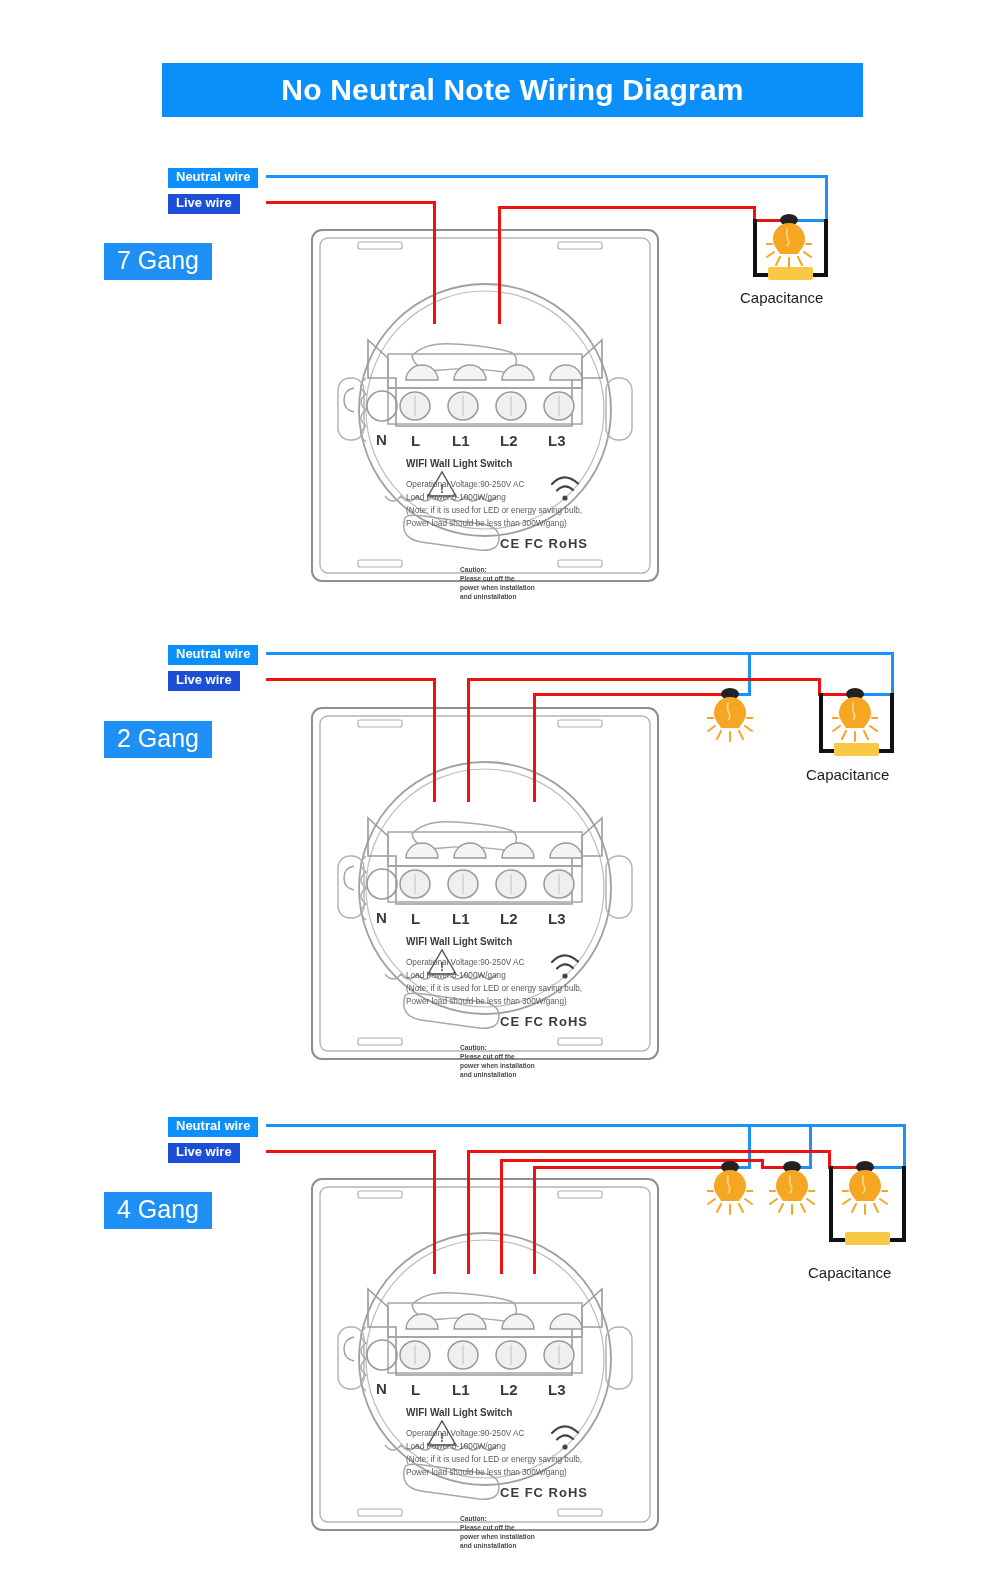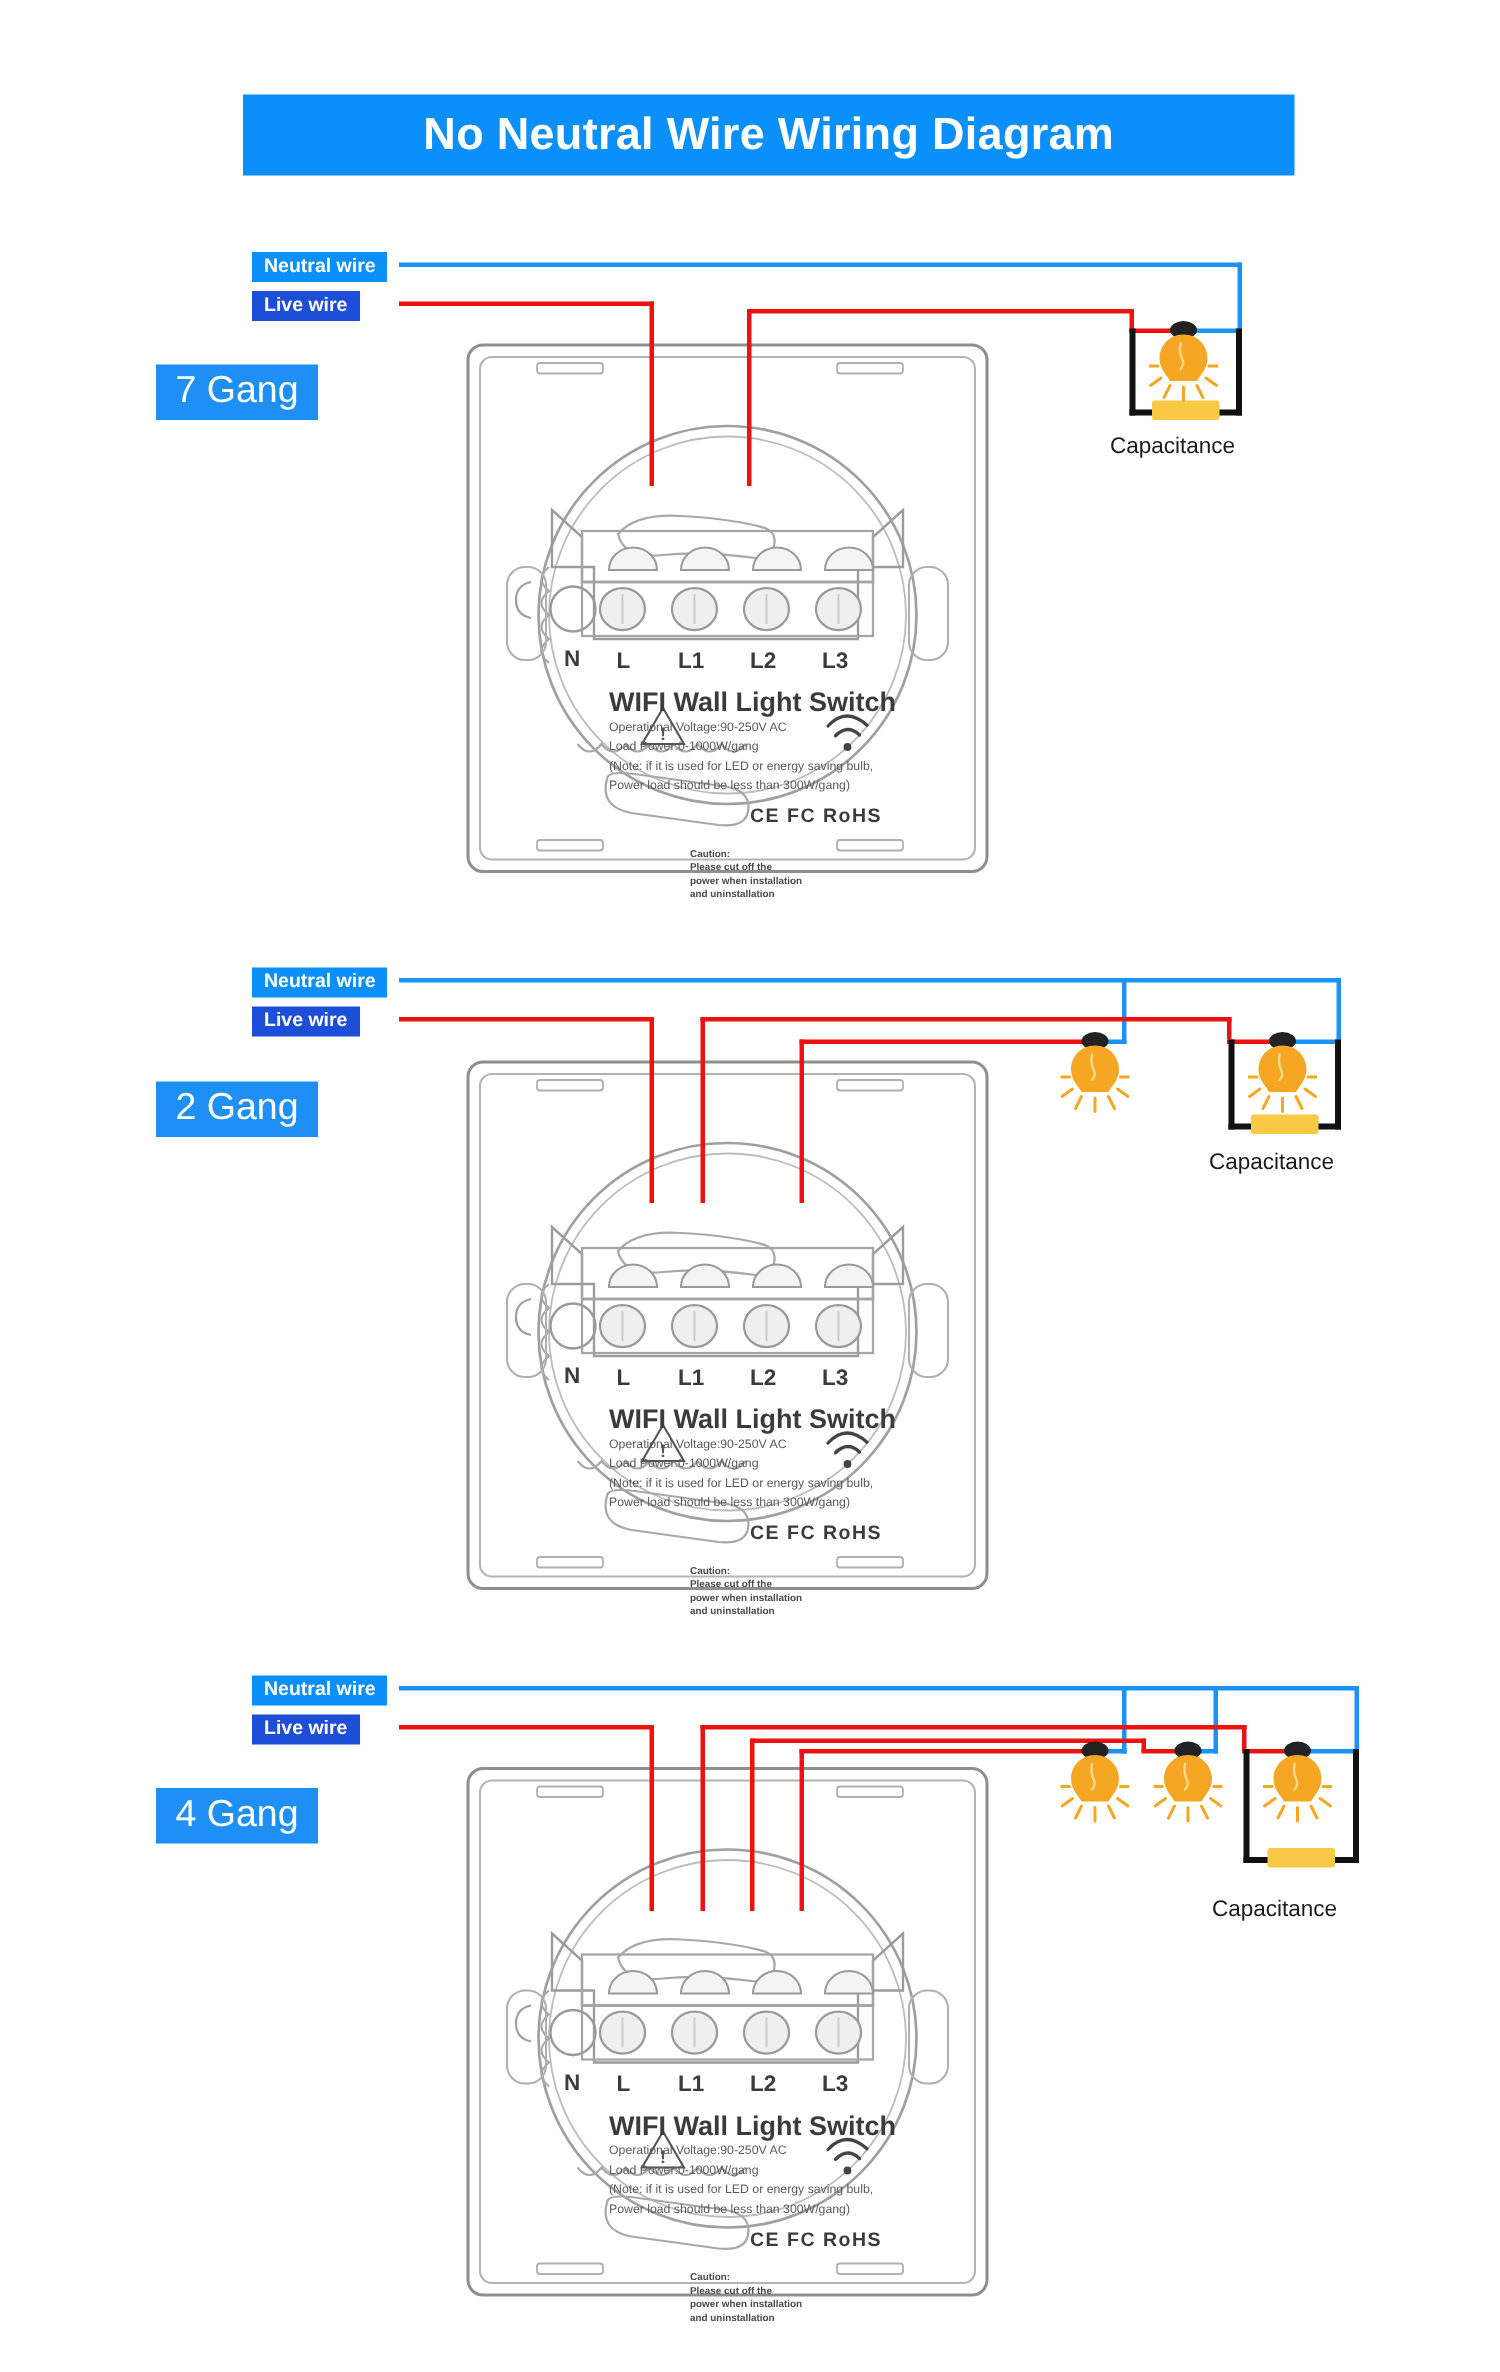--- a/index.html
+++ b/index.html
@@ -102,21 +102,21 @@
     white-space: nowrap;
   }
   .n-label {
     position: absolute;
     font-size: 15px;
     font-weight: bold;
     color: #3b3b3b;
   }
   .panel-title {
     position: absolute;
-    font-size: 18px;
+    font-size: 10px;
     font-weight: bold;
     color: #3b3b3b;
     white-space: nowrap;
   }
   .spec-line {
     position: absolute;
     font-size: 8.2px;
     font-weight: normal;
     color: #5a5a5a;
     white-space: nowrap;
@@ -137,21 +137,21 @@
     white-space: nowrap;
     line-height: 1.35;
   }
 </style>
 </head>
 <body>
 
 <div id="page">
 
   <div class="header-bar">
-    <div class="title">No Neutral Wire Wiring Diagram</div>
+    <div class="title">No Neutral Note Wiring Diagram</div>
   </div>
 
   <div class="section" style="top:150px;">
 
     <div class="wire-badge neutral" style="left:168px; top:18px;">Neutral wire</div>
     <div class="wire-badge live" style="left:168px; top:44px;">Live wire</div>
 
     <div class="gang-badge" style="left:104px; top:93px;">7 Gang</div>
 
     <div class="wire h blue" style="left:266px; top:25px; width:562px;"></div>

